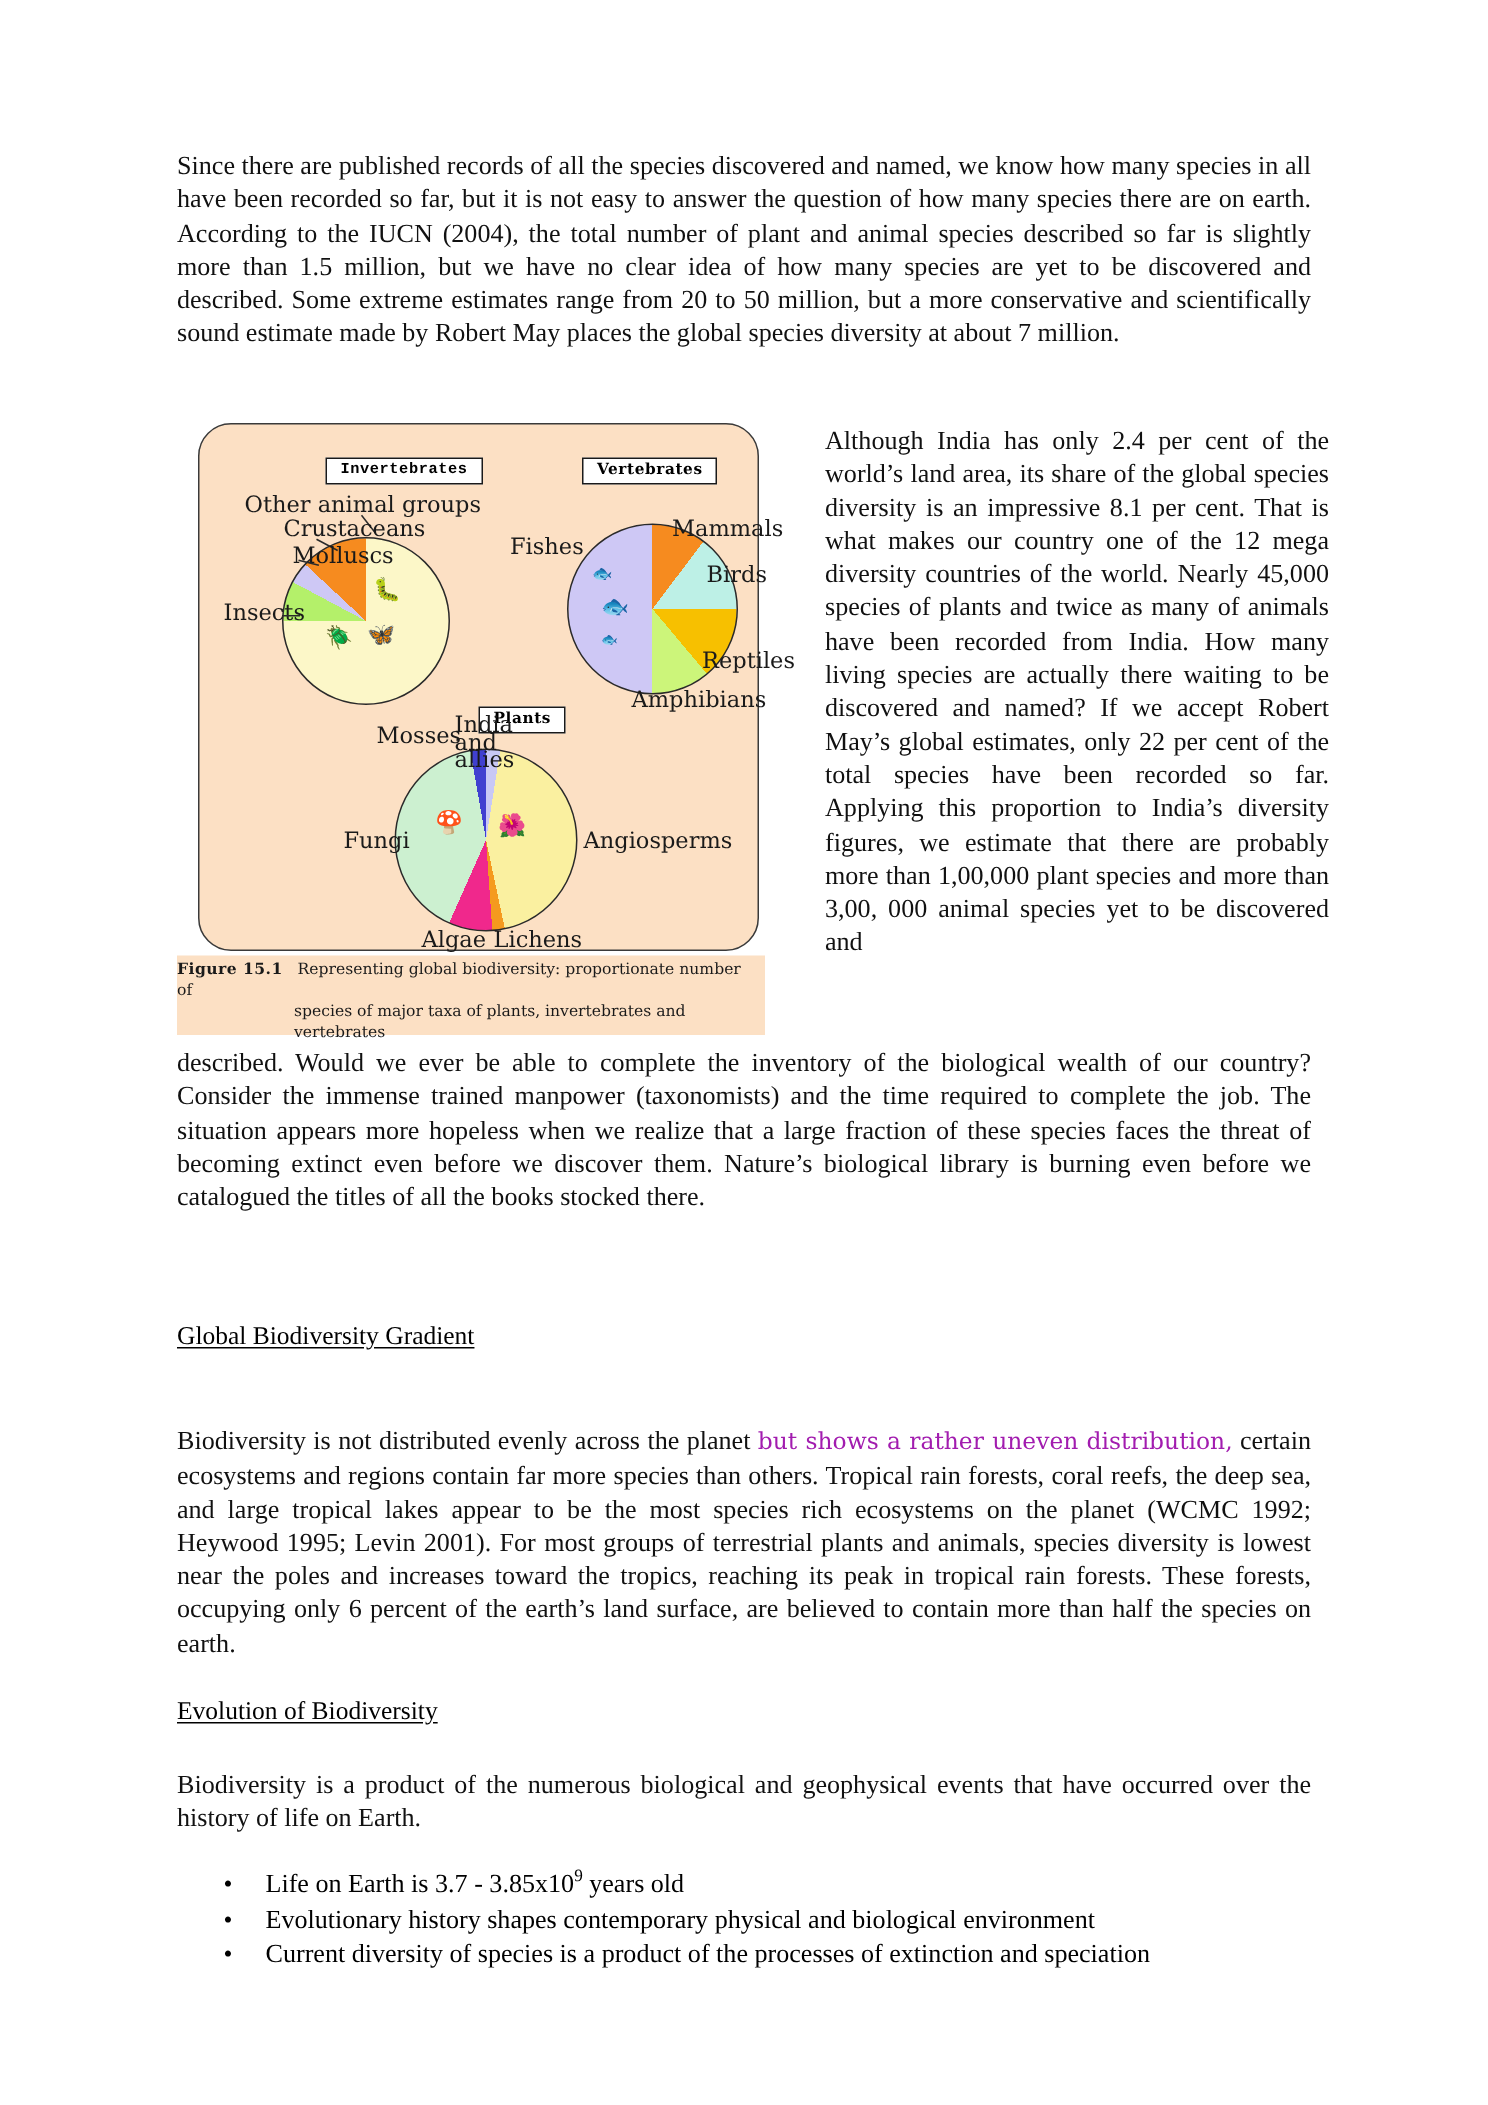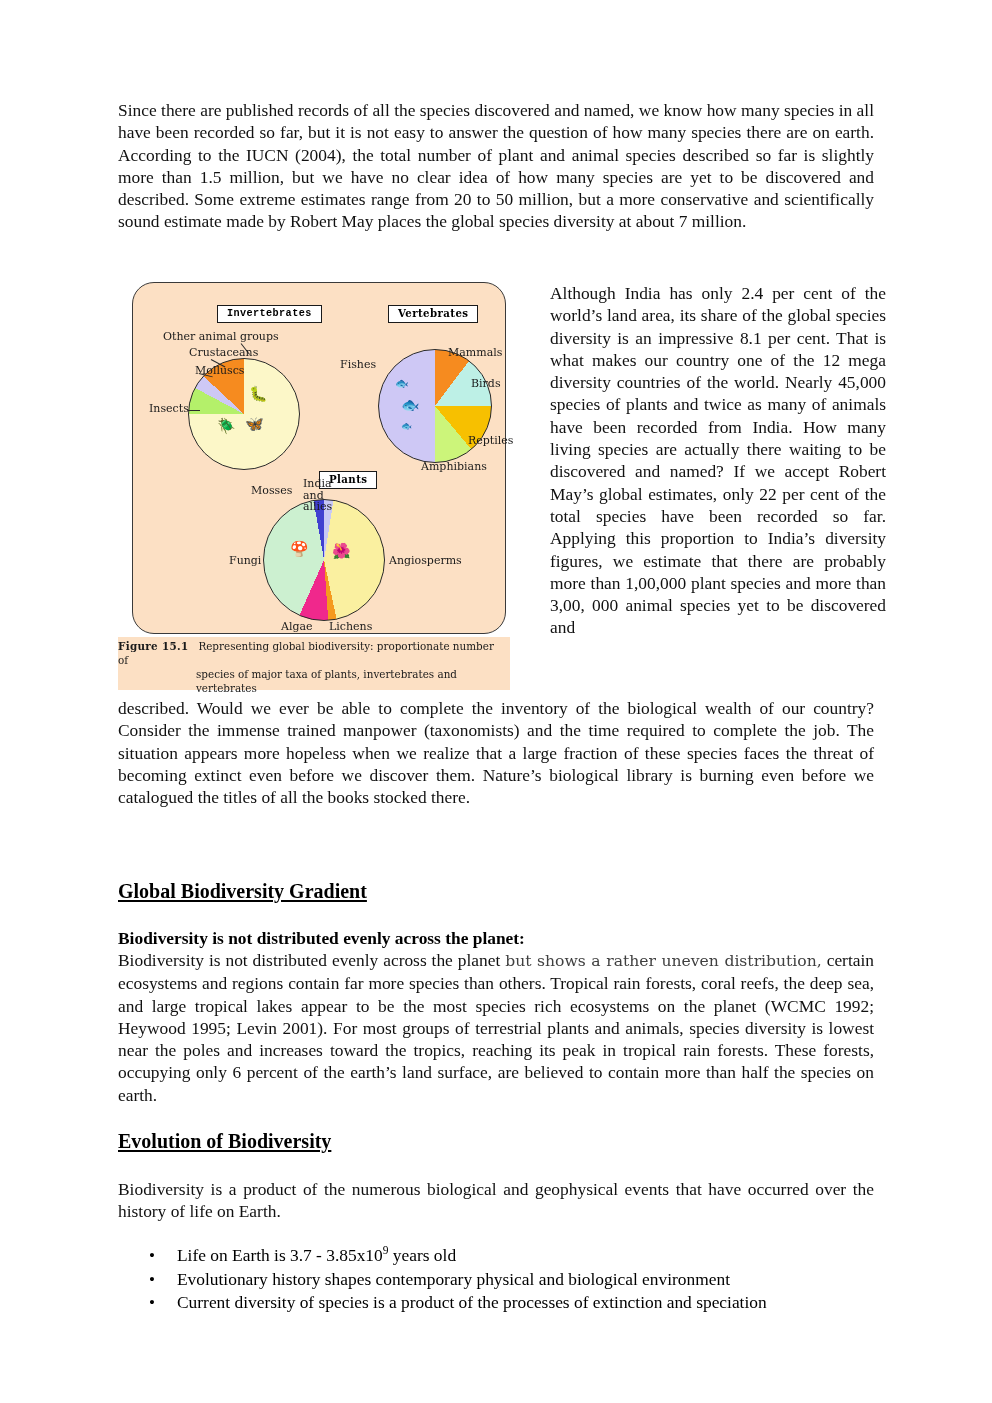--- a/index.html
+++ b/index.html
@@ -62,22 +62,22 @@
   }
 
   #evolution-para {
     left: 118px;
     top: 1178px;
     width: 756px;
   }
 
   .heading-underline {
     position: absolute;
-    font-weight: bold;
-    font-size: 20px;
+    font-weight: normal;
+    font-size: 17px;
     line-height: 22px;
     text-decoration: underline;
     text-underline-offset: 2px;
     white-space: nowrap;
   }
 
   #gradient-heading { left: 118px; top: 880px; }
   #evolution-heading { left: 118px; top: 1130px; }
 
   .subheading-bold {
@@ -85,21 +85,21 @@
     font-weight: bold;
     font-size: 17.4px;
     line-height: 22px;
     white-space: nowrap;
   }
   #uneven-subheading { left: 118px; top: 927px; }
 
   .lighter-run {
     font-family: "DejaVu Serif", "Liberation Serif", serif;
     font-size: 15.6px;
-    color: #404040;
+    color: #a21caf;
   }
 
   
   #bullet-list {
     position: absolute;
     left: 145px;
     top: 1244px;
     width: 740px;
     margin: 0;
     padding: 0;
@@ -188,21 +188,21 @@
     box-sizing: border-box;
   }
   #pie-invertebrates { left: 55px;  top: 75px;  width: 112px; height: 112px; }
   #pie-vertebrates   { left: 245px; top: 66px;  width: 114px; height: 114px; }
   #pie-plants        { left: 130px; top: 216px; width: 122px; height: 122px; }
 
   
   .pie-label {
     position: absolute;
     font-family: "DejaVu Serif", "Liberation Serif", serif;
-    font-size: 11px;
+    font-size: 15px;
     color: #1a1a1a;
     white-space: nowrap;
     line-height: 11.5px;
   }
   .pie-label.two-line { white-space: normal; width: 52px; }
 
   
   .leader {
     position: absolute;
     background: #2a2a2a;
@@ -314,21 +314,20 @@
     </div>
 
   </div>
 
   <div class="para" id="right-col-para">Although India has only 2.4 per cent of the world’s land area, its share of the global species diversity is an impressive 8.1 per cent. That is what makes our country one of the 12 mega diversity countries of the world. Nearly 45,000 species of plants and twice as many of animals have been recorded from India. How many living species are actually there waiting to be discovered and named? If we accept Robert May’s global estimates, only 22 per cent of the total species have been recorded so far. Applying this proportion to India’s diversity figures, we estimate that there are probably more than 1,00,000 plant species and more than 3,00, 000 animal species yet to be discovered and</div>
 
   <div class="para" id="continued-para">described. Would we ever be able to complete the inventory of the biological wealth of our country? Consider the immense trained manpower (taxonomists) and the time required to complete the job. The situation appears more hopeless when we realize that a large fraction of these species faces the threat of becoming extinct even before we discover them. Nature’s biological library is burning even before we catalogued the titles of all the books stocked there.</div>
 
   <div class="heading-underline" id="gradient-heading">Global Biodiversity Gradient</div>
 
-  <div class="subheading-bold" id="uneven-subheading">Biodiversity is not distributed evenly across the planet:</div>
 
   <div class="para" id="gradient-body-para"><span>Biodiversity is not distributed evenly across the planet </span><span class="lighter-run">but shows a rather uneven distribution,</span><span> certain ecosystems and regions contain far more species than others. Tropical rain forests, coral reefs, the deep sea, and large tropical lakes appear to be the most species rich ecosystems on the planet (WCMC 1992; Heywood 1995; Levin 2001). For most groups of terrestrial plants and animals, species diversity is lowest near the poles and increases toward the tropics, reaching its peak in tropical rain forests. These forests, occupying only 6 percent of the earth’s land surface, are believed to contain more than half the species on earth.</span></div>
 
   <div class="heading-underline" id="evolution-heading">Evolution of Biodiversity</div>
 
   <div class="para" id="evolution-para">Biodiversity is a product of the numerous biological and geophysical events that have occurred over the history of life on Earth.</div>
 
   <ul id="bullet-list">
     <li>
       <span class="bullet-dot">•</span><span>Life on Earth is 3.7 - 3.85x10</span><sup>9</sup><span> years old</span>

